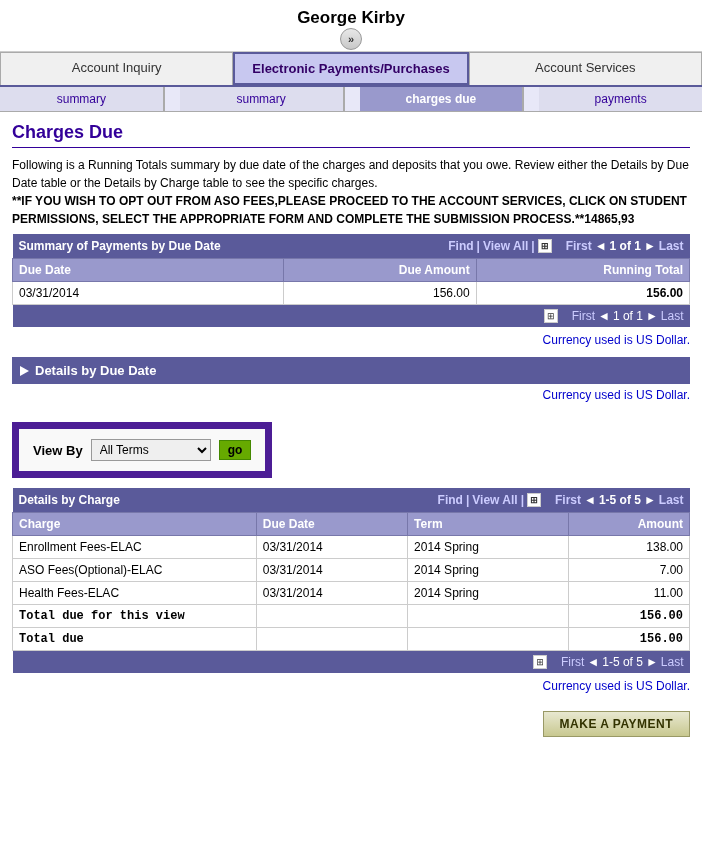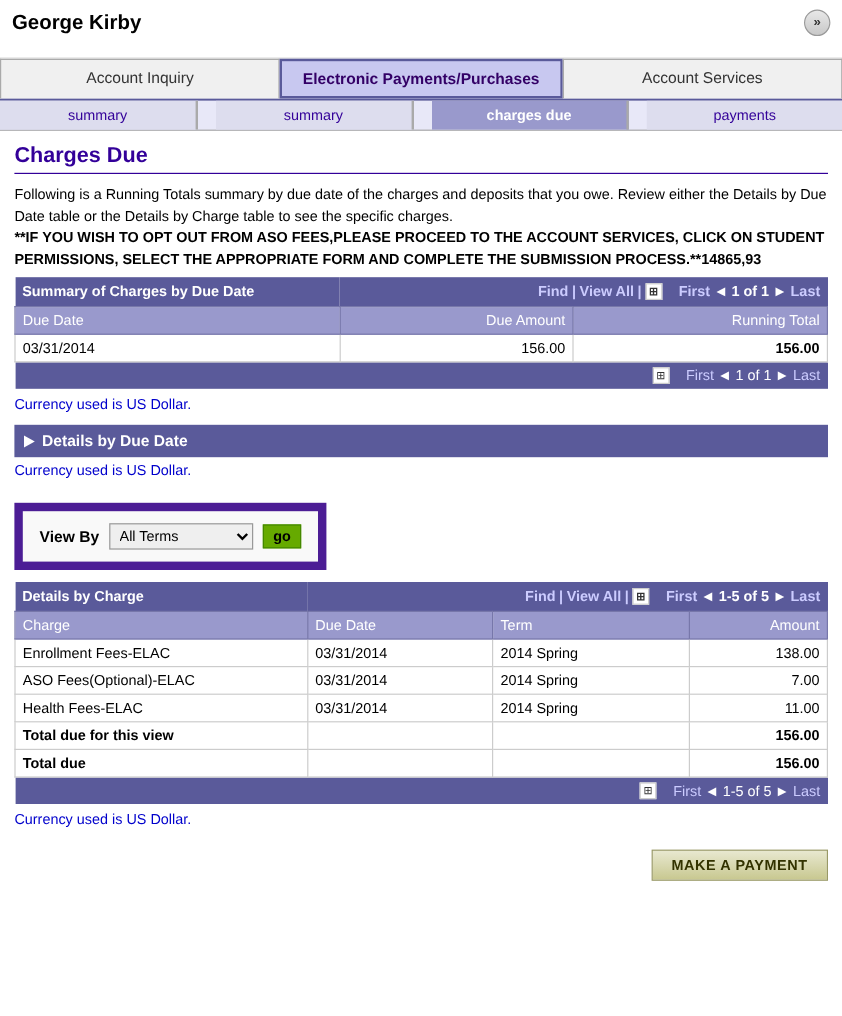--- a/index.html
+++ b/index.html
@@ -9,22 +9,23 @@
       background: #fff;
       color: #000;
       width: 702px;
     }
 
     
     .header {
       display: flex;
       align-items: center;
       justify-content: space-between;
-      padding: 8px 10px 18px 10px;
+      padding: 8px 10px 1px 10px;
       border-bottom: 1px solid #ccc;
+      flex-direction: column;
     }
     .header-name {
       font-size: 17px;
       font-weight: bold;
       color: #000;
     }
     .header-goto {
       display: flex;
       align-items: center;
       gap: 4px;
@@ -145,49 +146,50 @@
       text-align: left;
     }
 
     .table-col-header-row {
       background: #9999cc;
       color: #fff;
     }
     .table-col-header-row th {
       padding: 4px 6px;
       font-size: 12px;
-      font-weight: normal;
+      font-weight: bold;
       text-align: left;
       border: 1px solid #7777aa;
     }
     .table-col-header-row th.right { text-align: right; }
 
     .table-data-row td {
       padding: 4px 6px;
       font-size: 12px;
       border: 1px solid #ccc;
       background: #fff;
     }
     .table-data-row td.right { text-align: right; }
-    .table-data-row.bold-row td { font-weight: bold; }
+    .table-data-row.bold-row td { font-weight: bold; font-family: Liberation Mono, monospace; }
 
     .table-footer-row {
       background: #5a5a9a;
     }
     .table-footer-row td {
       padding: 4px 6px;
       font-size: 12px;
       color: #fff;
       text-align: right;
     }
 
     .currency-note {
       font-size: 12px;
       color: #0000cc;
       margin: 4px 0 10px 0;
+      text-align: right;
     }
     .th-with-pagination {
       display: flex;
       align-items: center;
       justify-content: flex-end;
       gap: 3px;
       color: #fff;
       font-size: 12px;
     }
 
@@ -326,21 +328,21 @@
   <div class="description">
     <span>Following is a Running Totals summary by due date of the charges and deposits that you owe.  Review either the Details by Due Date table or the Details by Charge table to see the specific charges.</span><br>
     <span class="bold-warning">**IF YOU WISH TO OPT OUT FROM ASO FEES,PLEASE PROCEED TO THE ACCOUNT SERVICES, CLICK ON STUDENT PERMISSIONS, SELECT THE APPROPRIATE FORM AND COMPLETE THE SUBMISSION PROCESS.**14865,93</span>
   </div>
 
   
   <table class="section-table">
     <thead>
       <tr class="table-header-row">
         <th style="width:40%">
-          <span>Summary of Charges by Due Date</span>
+          <span>Summary of Payments by Due Date</span>
         </th>
         <th colspan="2">
           <div class="th-with-pagination">
             <a class="find-link">Find</a>
             <span class="pipe">|</span>
             <a class="find-link">View All</a>
             <span class="pipe">|</span>
             <span class="icon-box">⊞</span>
             <span style="margin-left:8px"></span>
             <a class="find-link">First</a>

